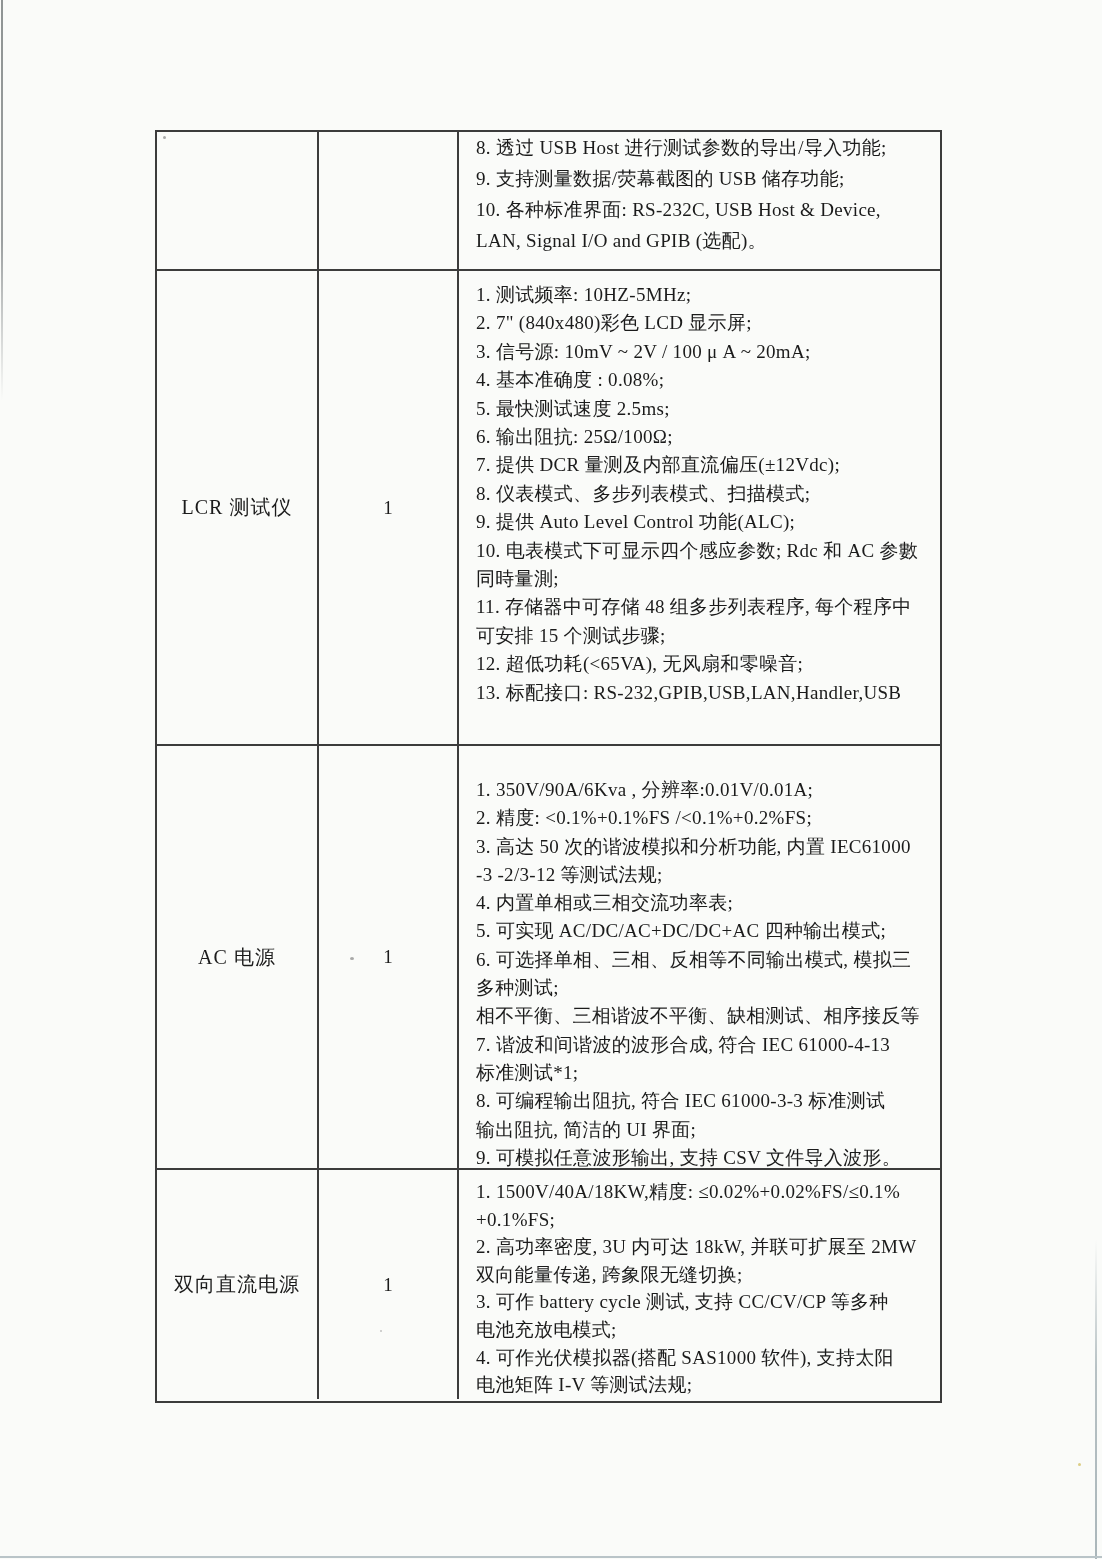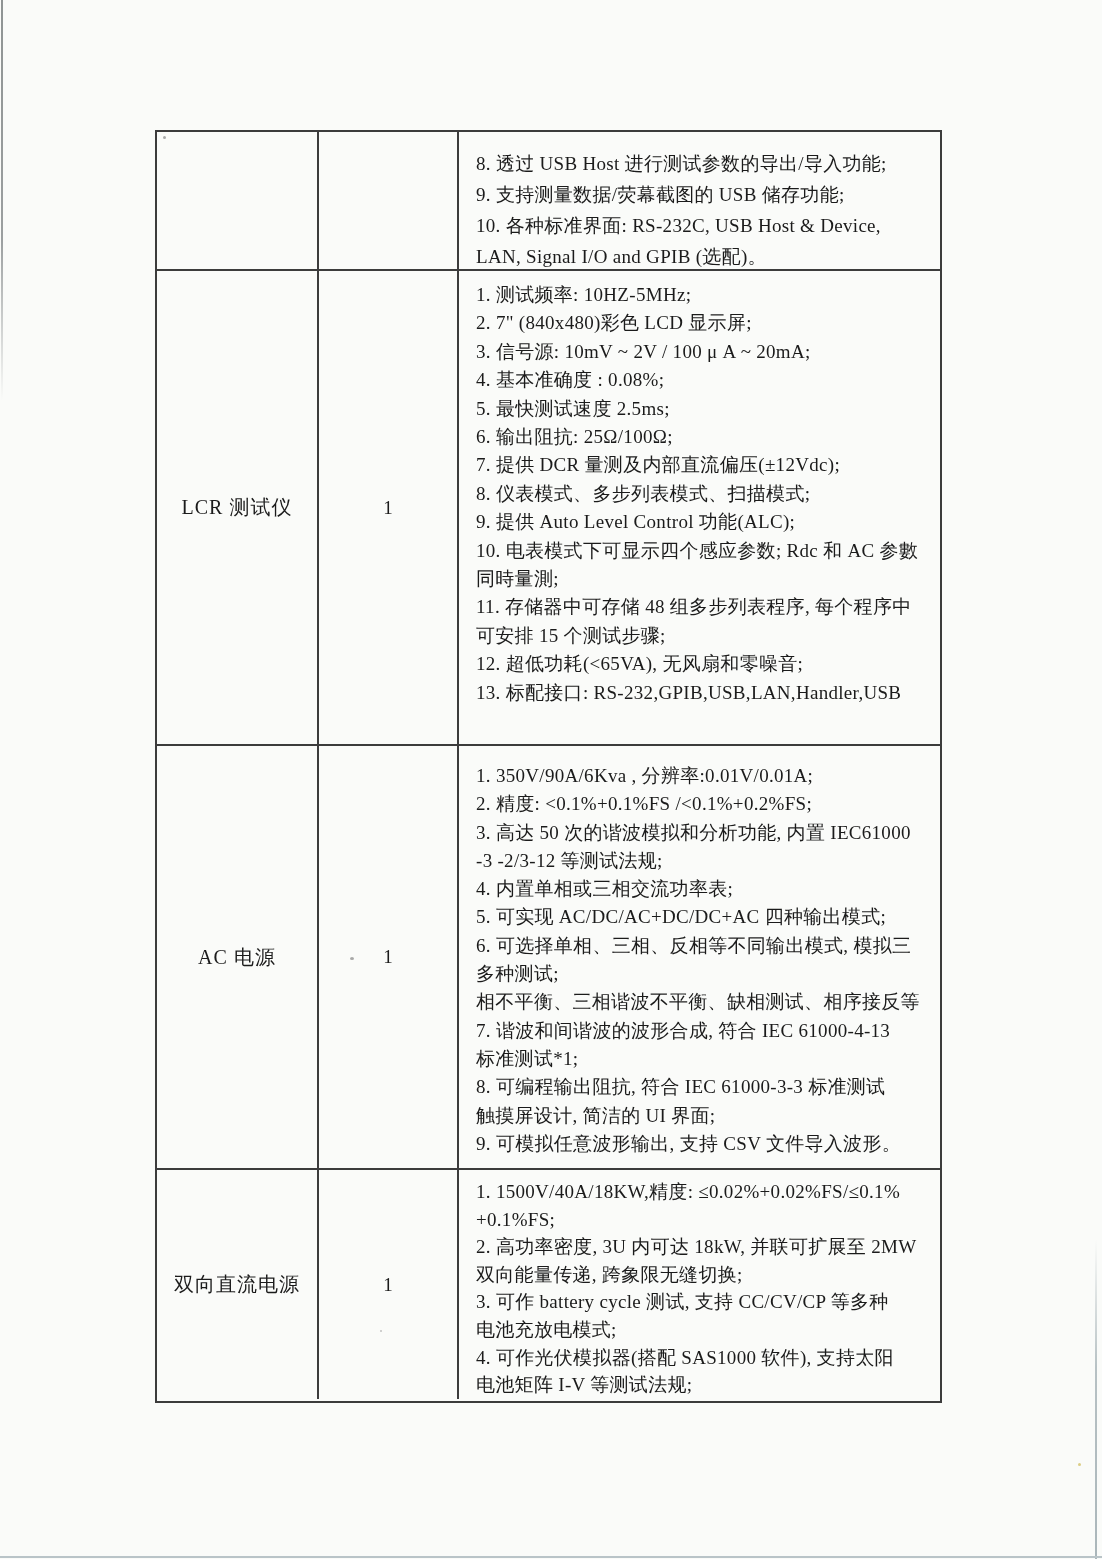--- a/index.html
+++ b/index.html
@@ -82,23 +82,23 @@
     border-right: 2px solid #3c3c3c;
     display: flex; align-items: center; justify-content: center;
     font-size: 19px;
   }
   .cell-specs {
     flex: 1;
     padding: 8px 10px 0 17px;
     font-size: 19px;
     letter-spacing: 0.3px;
   }
-  .t-row:nth-child(1) .cell-specs { line-height: 31px; padding-top: 16px; }
+  .t-row:nth-child(1) .cell-specs { line-height: 31px; padding-top: 0; }
   .t-row:nth-child(2) .cell-specs { line-height: 28.4px; padding-top: 10px; }
-  .t-row:nth-child(3) .cell-specs { line-height: 28.3px; padding-top: 16px; }
+  .t-row:nth-child(3) .cell-specs { line-height: 28.3px; padding-top: 16px; margin-top: 14px; }
   .t-row:nth-child(4) .cell-specs { line-height: 27.6px; padding-top: 8px; }
   .spec-line { white-space: nowrap; }
 </style>
 </head>
 <body>
 
 <div class="page">
   <div class="edge-left"></div>
   <div class="edge-right"></div>
   <div class="edge-bottom"></div>
@@ -160,21 +160,21 @@
           <div class="spec-line">3.  高达 50 次的谐波模拟和分析功能, 内置 IEC61000</div>
           <div class="spec-line">-3 -2/3-12 等测试法规;</div>
           <div class="spec-line">4.  内置单相或三相交流功率表;</div>
           <div class="spec-line">5.  可实现 AC/DC/AC+DC/DC+AC 四种输出模式;</div>
           <div class="spec-line">6.  可选择单相、三相、反相等不同输出模式, 模拟三</div>
           <div class="spec-line">多种测试;</div>
           <div class="spec-line">相不平衡、三相谐波不平衡、缺相测试、相序接反等</div>
           <div class="spec-line">7.  谐波和间谐波的波形合成, 符合 IEC 61000-4-13</div>
           <div class="spec-line">标准测试*1;</div>
           <div class="spec-line">8.  可编程输出阻抗, 符合 IEC 61000-3-3 标准测试</div>
-          <div class="spec-line">触摸屏设计, 简洁的 UI 界面;</div>
+          <div class="spec-line">输出阻抗, 简洁的 UI 界面;</div>
           <div class="spec-line">9.  可模拟任意波形输出, 支持 CSV 文件导入波形。</div>
         </div>
   </div>
       <div class="t-row">
     <div class="cell cell-device">
       <span>双向直流电源</span>
     </div>
     <div class="cell cell-qty">
       <span>1</span>
     </div>

